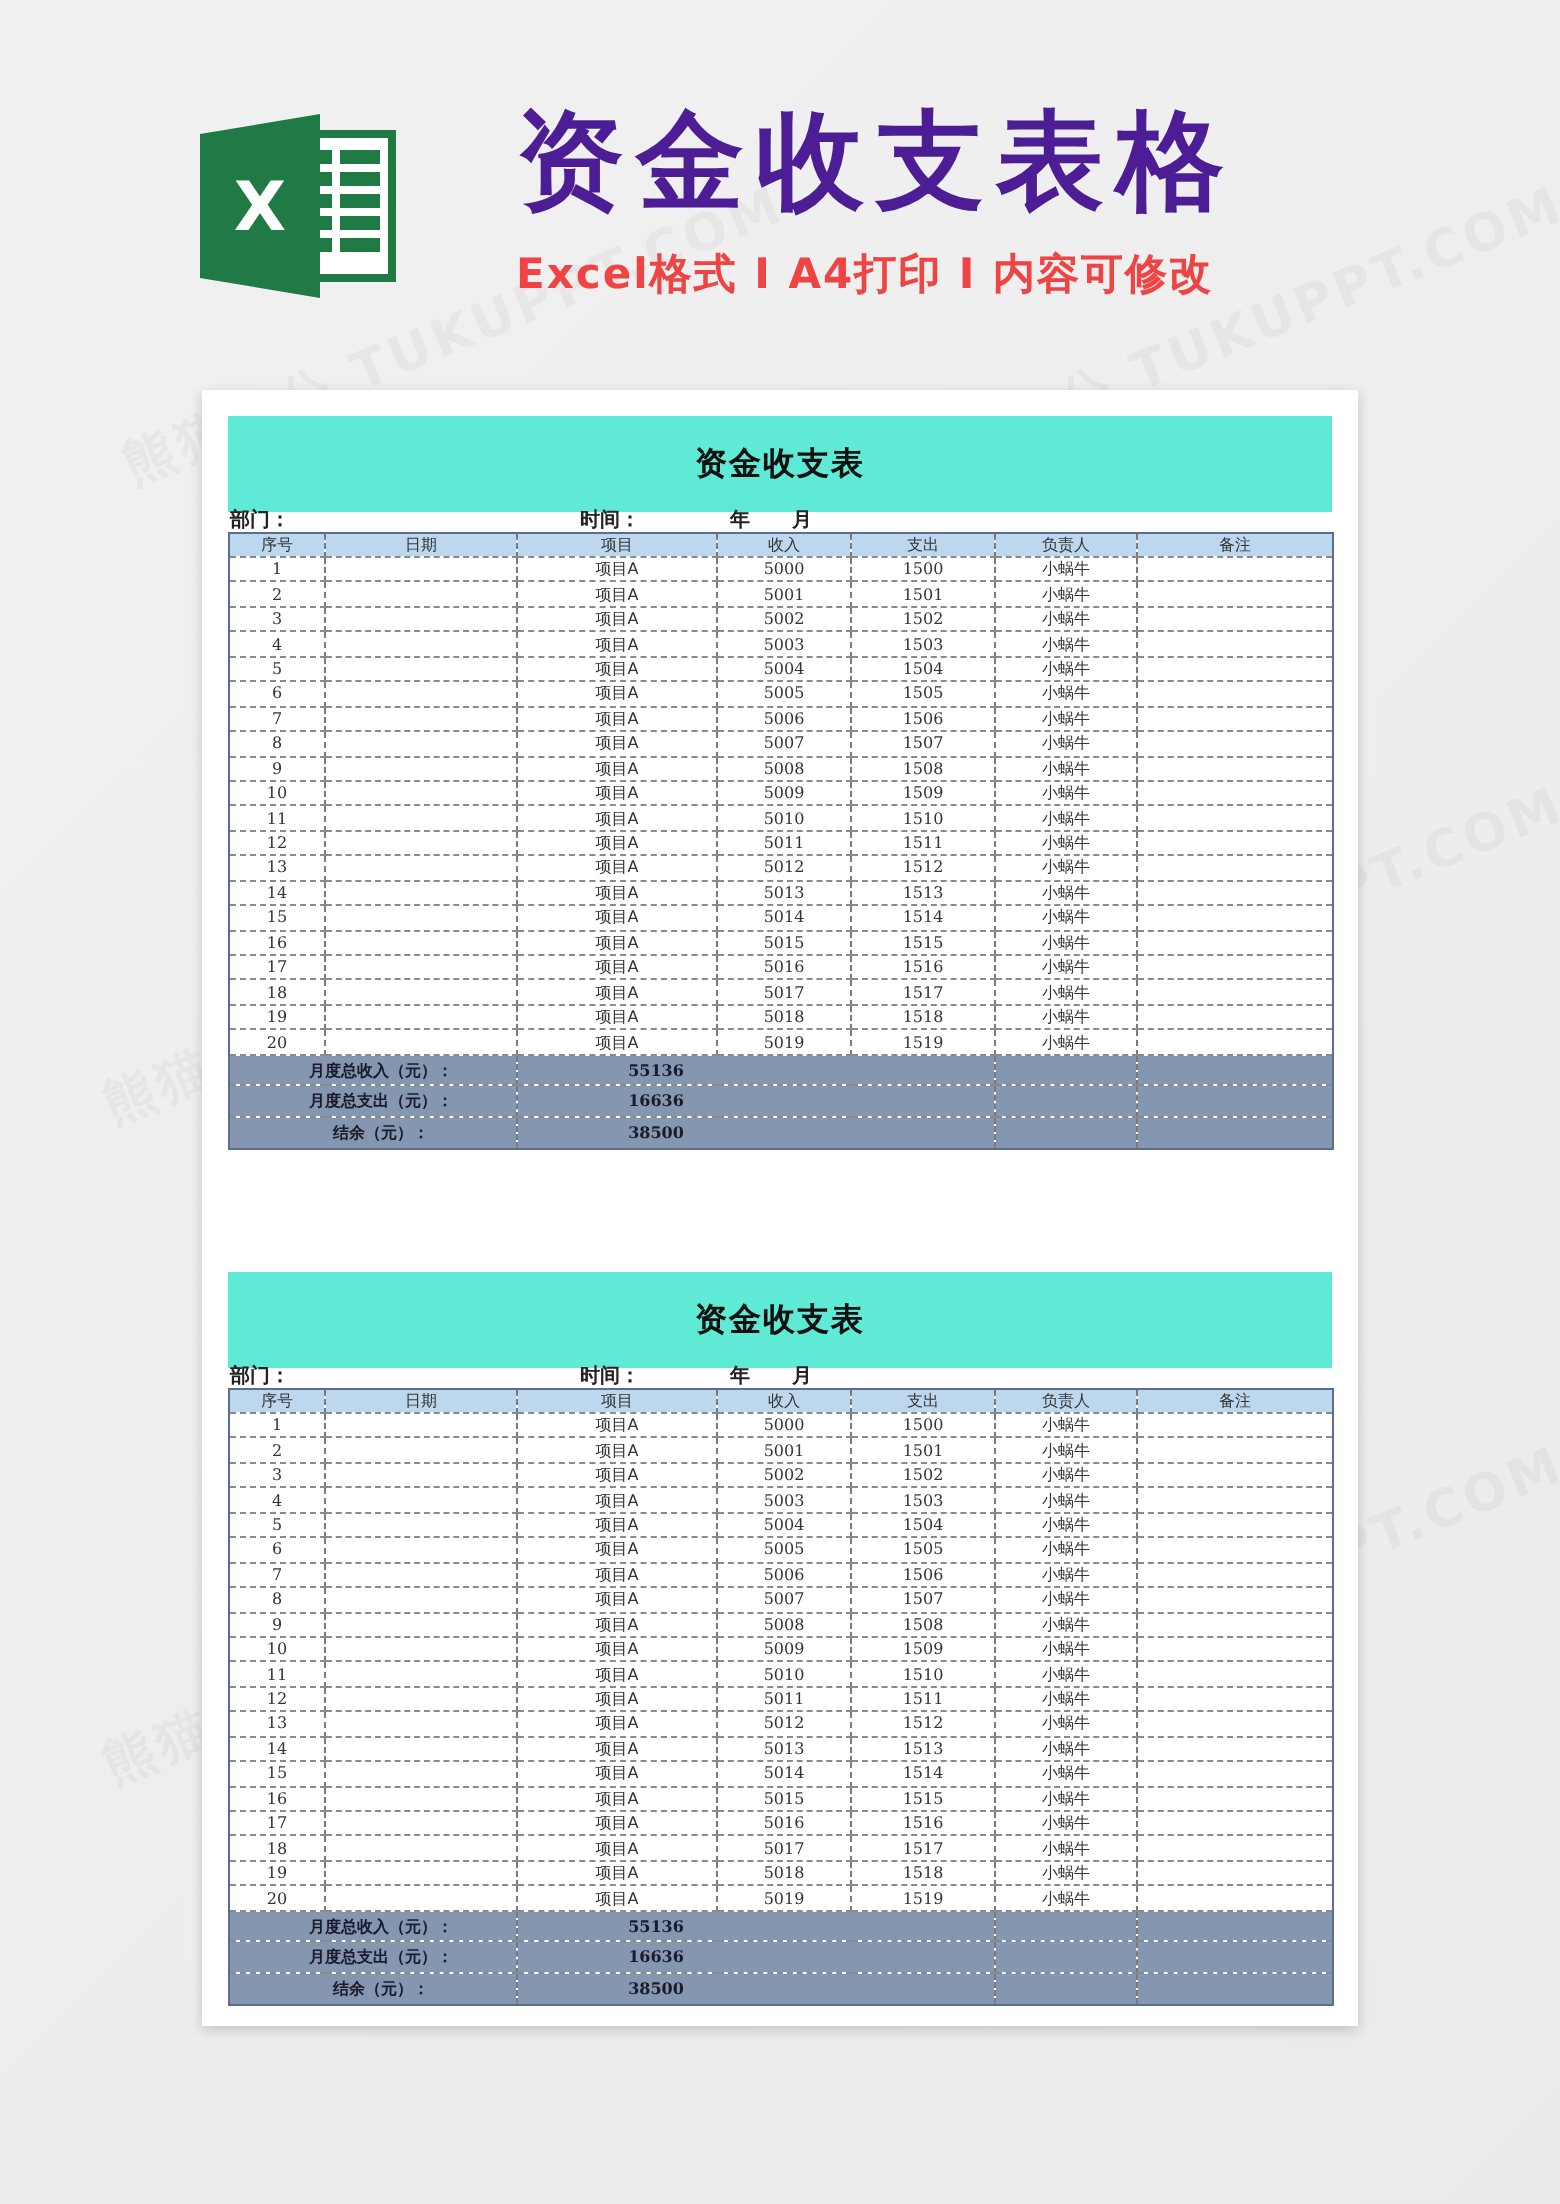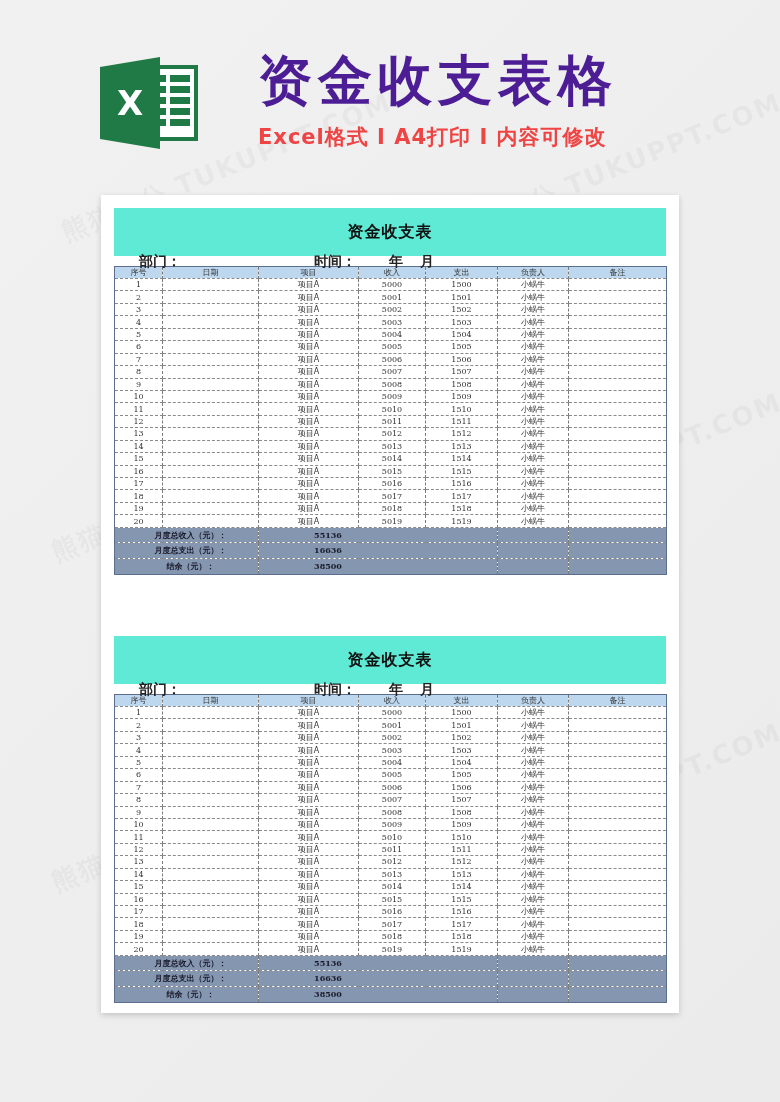--- a/index.html
+++ b/index.html
@@ -29,21 +29,21 @@
     position: absolute; left: 101px; top: 195px; width: 578px; height: 818px;
     background: #fff; box-shadow: 0 2px 6px rgba(0,0,0,0.18);
   }
   .sheet { position: absolute; left: 13px; width: 552px; }
   .sheet.s1 { top: 13px; }
   .sheet.s2 { top: 441px; }
   .title-band {
     height: 48px; background: #5eead4; display: flex; align-items: center; justify-content: center;
     font-size: 16px; font-weight: bold; color: #111; letter-spacing: 1px;
   }
-  .meta-row { position: relative; height: 10px; font-size: 14px; font-weight: bold; line-height: 10px; margin-left: 24px; }
+  .meta-row { position: relative; height: 10px; font-size: 10px; font-weight: bold; line-height: 10px; }
   .meta-row span { position: absolute; top: 0; }
   table.grid {
     width: 552px; border-collapse: collapse; table-layout: fixed;
     border: 1.5px solid #5c6e8e; font-family: "DejaVu Serif", "Liberation Serif", serif;
   }
   table.grid td, table.grid th {
     border-right: 1px dashed #7a7a7a; border-bottom: 1px dashed #8a8a8a;
     font-size: 8px; text-align: center; height: 12.45px; line-height: 11px;
     padding: 0; font-weight: normal; white-space: nowrap; overflow: hidden;
     font-family: "DejaVu Sans", sans-serif;

